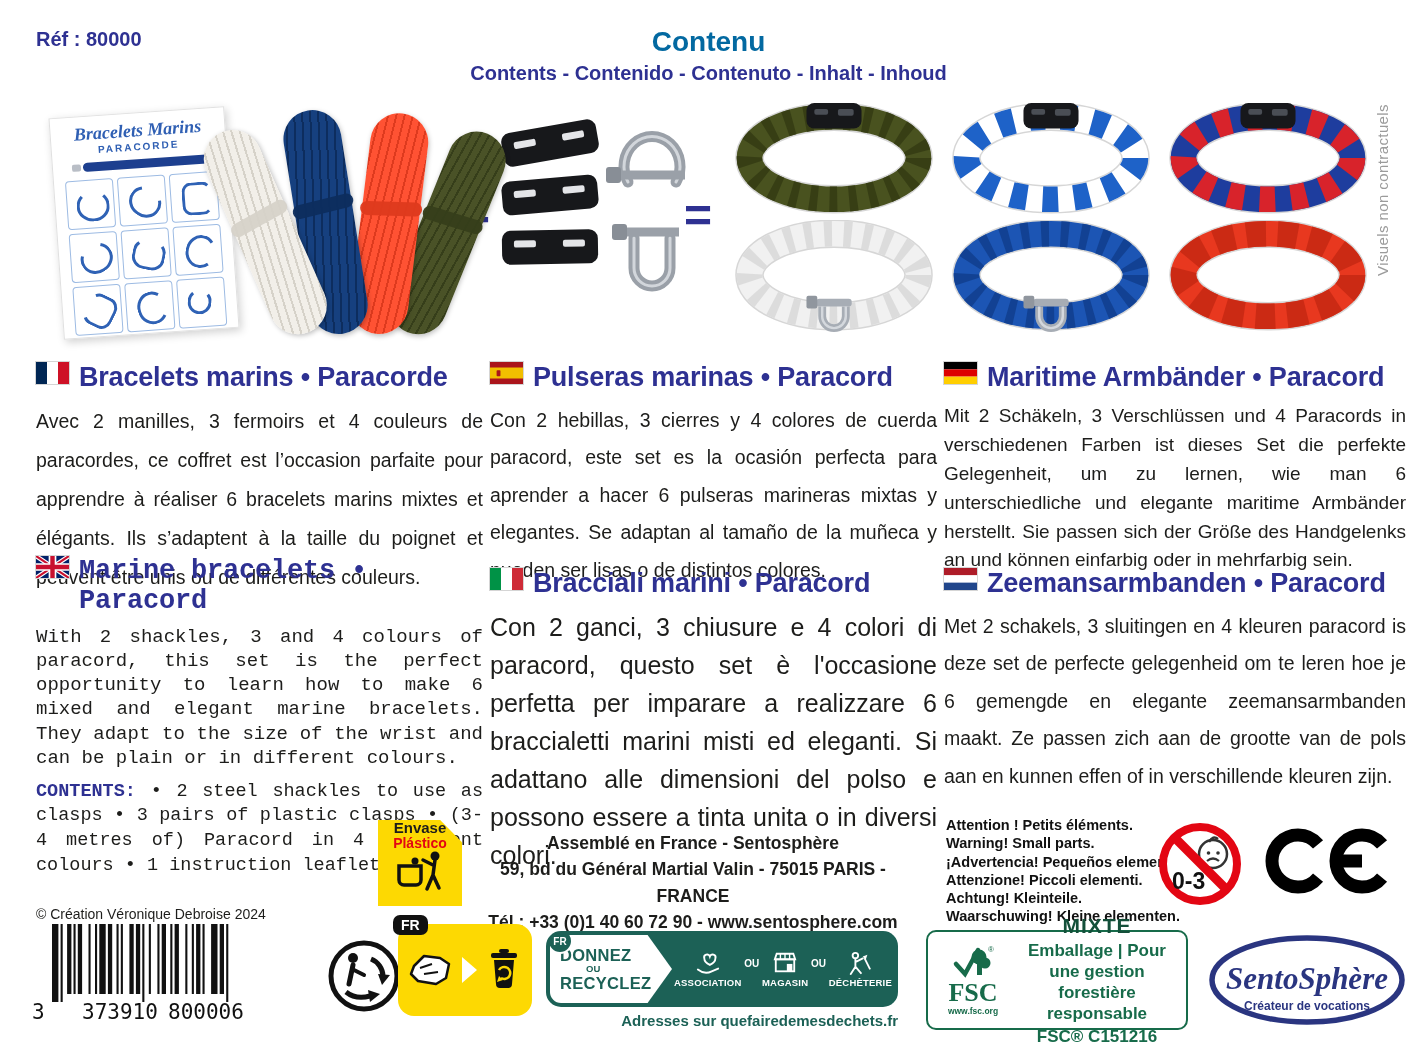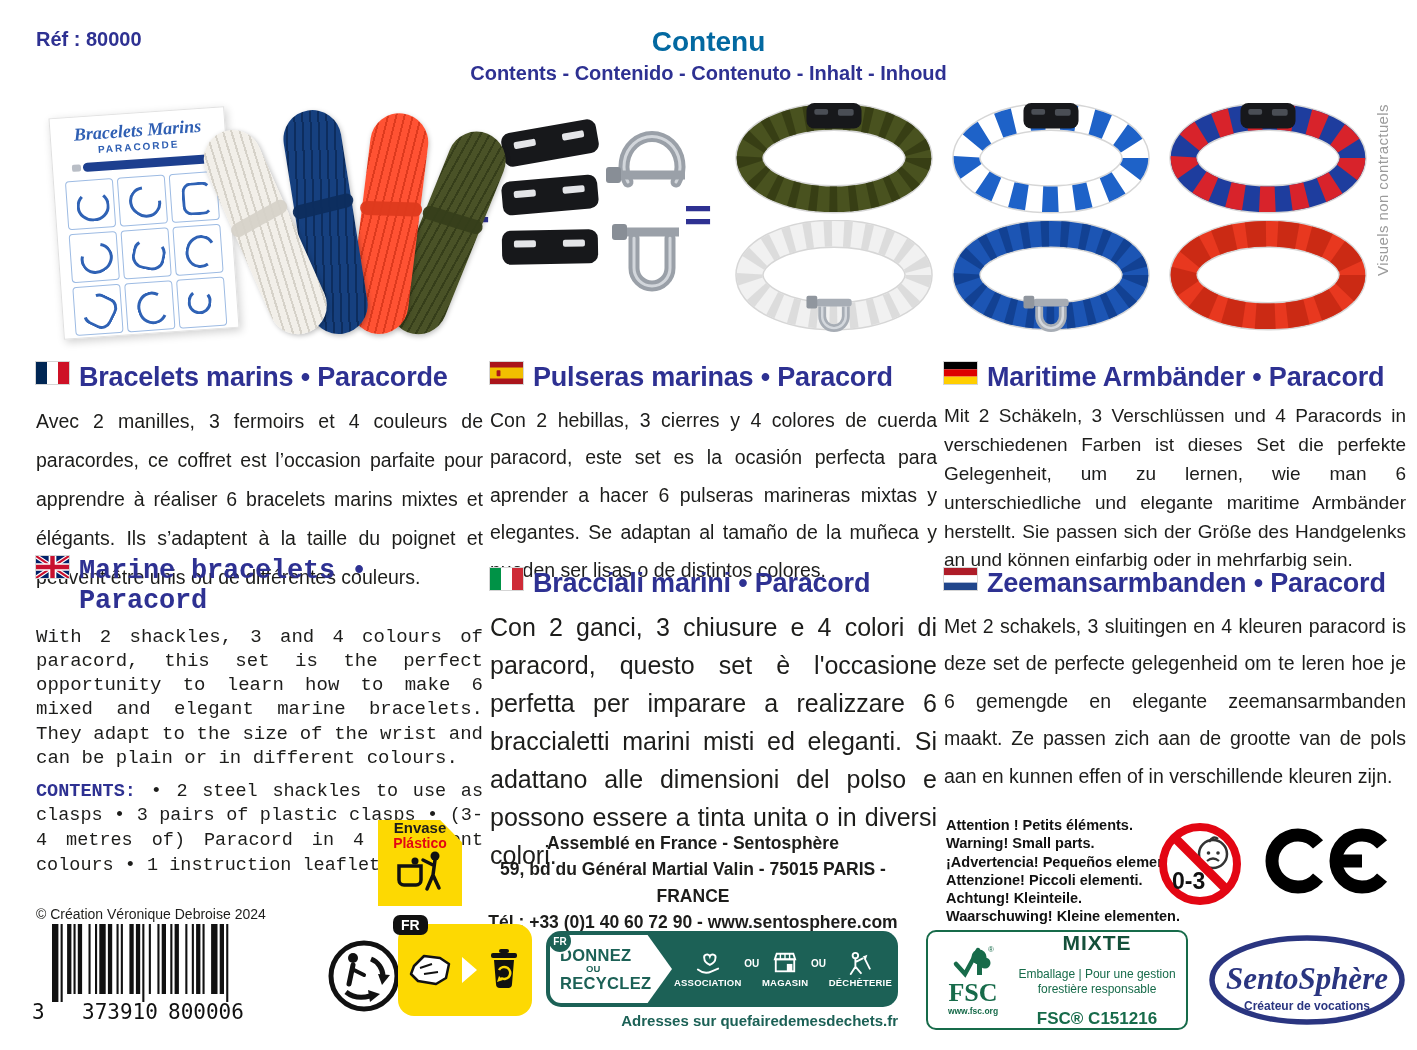--- a/index.html
+++ b/index.html
@@ -114,21 +114,21 @@
   #don-foot{position:absolute;left:552px;top:1012px;width:346px;text-align:right;
             font-size:15px;font-weight:700;color:#1c6156;}
 
   #fsc{position:absolute;left:926px;top:930px;width:262px;height:100px;border:2px solid #176b4a;border-radius:10px;
        box-sizing:border-box;display:flex;align-items:center;gap:10px;padding:6px 10px;background:#fff;}
   #fsc-left{display:flex;flex-direction:column;align-items:center;width:70px;}
   #fsc-left .acr{font-family:"Liberation Serif",serif;font-weight:700;font-size:26px;color:#176b4a;line-height:1;margin-top:-2px;}
   #fsc-left .url{font-size:8.5px;color:#176b4a;font-weight:700;}
   #fsc-right{flex:1;text-align:center;color:#176b4a;}
   #fsc-right .grade{font-size:21px;font-weight:800;letter-spacing:1px;color:#14503a;}
-  #fsc-right .desc{font-size:12px;font-weight:400;line-height:1.25;margin:12px 0;}
+  #fsc-right .desc{font-size:17px;font-weight:700;line-height:1.25;margin:2px 0;}
   #fsc-right .lic{font-size:17px;font-weight:800;}
 
   #brand{position:absolute;left:1206px;top:930px;}
 </style>
 </head>
 <body>
 
 <div class="page">
 
   <div id="ref">Réf : 80000</div>

